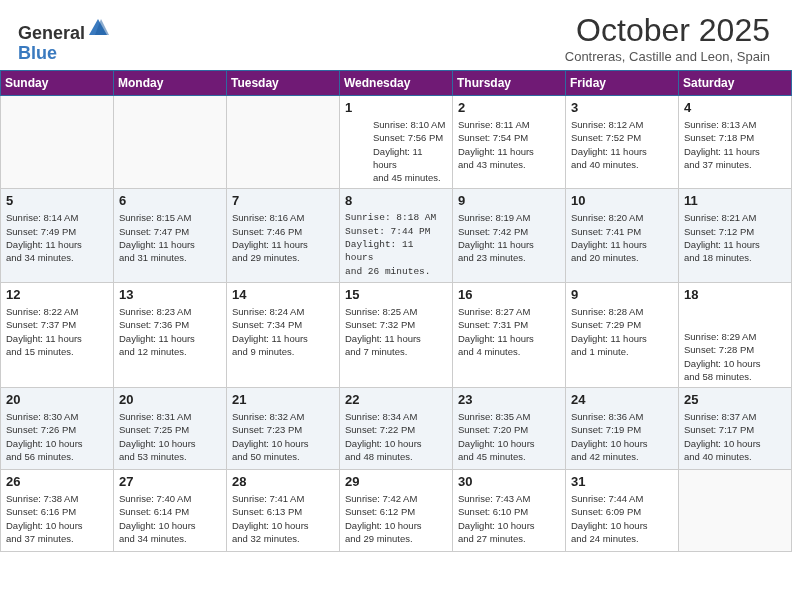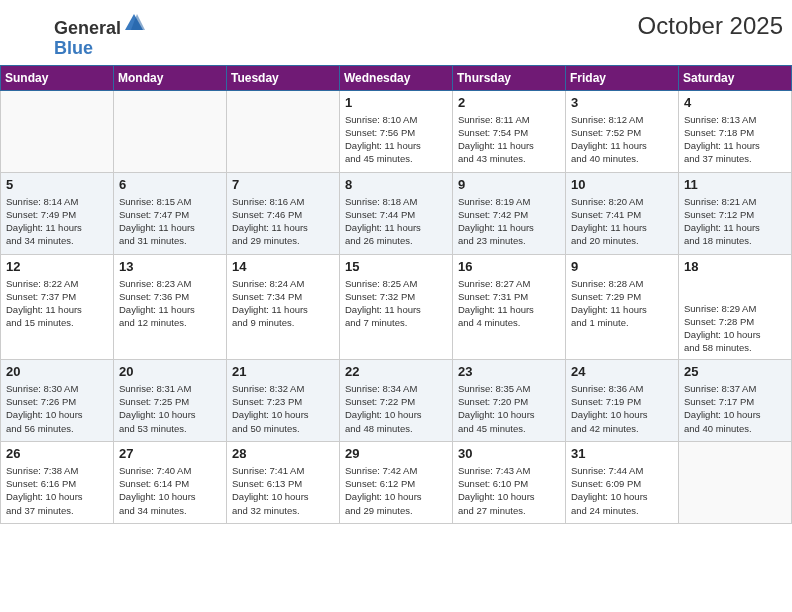--- a/index.html
+++ b/index.html
@@ -6,23 +6,22 @@
     body {
       font-family: Arial, sans-serif;
       background: #fff;
       width: 792px;
       height: 612px;
       overflow: hidden;
     }
     .header {
       display: flex;
       justify-content: space-between;
-      align-items: flex-start;
-      padding: 12px 9px 6px 18px;
-      margin-left: 36px;
+      align-items: flex-end;
+      padding: 12px 22px 6px 18px;
     }
     .logo {
       display: flex;
       align-items: center;
     }
     .logo-text {
       font-size: 18px;
       font-weight: bold;
       line-height: 1.1;
     }
@@ -30,21 +29,21 @@
     .logo-blue { color: #3a7abf; }
     .logo-icon {
       width: 22px;
       height: 22px;
       margin-left: 2px;
     }
     .title-block {
       text-align: right;
     }
     .month-title {
-      font-size: 24px;
+      font-size: 32px;
       color: #333;
       font-weight: normal;
     }
     .location {
       font-size: 13px;
       color: #555;
     }
     .calendar {
       width: 100%;
       border-collapse: collapse;
@@ -98,20 +97,21 @@
             <polygon points="14,2 22,18 8,18" fill="#1a5a9f" opacity="0.5"></polygon>
           </svg>
       </div>
       <div class="logo-text">
         <span class="logo-blue">Blue</span>
       </div>
     </div>
   </div>
   <div class="title-block">
     <div class="month-title">October 2025</div>
+    <div class="location">Contreras, Castille and Leon, Spain</div>
   </div>
 </div>
 
 <table class="calendar">
   <thead>
     <tr>
     <th>Sunday</th>
         <th>Monday</th>
         <th>Tuesday</th>
         <th>Wednesday</th>
@@ -120,21 +120,21 @@
         <th>Saturday</th>
       </tr>
   </thead>
   <tbody id="calendar-body">
   <tr>
         <td class="empty"></td>
         <td class="empty"></td>
         <td class="empty"></td>
         <td>
           <div class="day-number">1</div>
-          <div class="day-info" style="white-space: pre-line;">Sunrise: 8:10 AM
+          <div class="day-info" style="white-space: pre-line; margin-left: 28px;">Sunrise: 8:10 AM
 Sunset: 7:56 PM
 Daylight: 11 hours
 and 45 minutes.</div>
         </td>
         <td>
           <div class="day-number">2</div>
           <div class="day-info" style="white-space: pre-line;">Sunrise: 8:11 AM
 Sunset: 7:54 PM
 Daylight: 11 hours
 and 43 minutes.</div>
@@ -171,21 +171,21 @@
         </td>
         <td>
           <div class="day-number">7</div>
           <div class="day-info" style="white-space: pre-line;">Sunrise: 8:16 AM
 Sunset: 7:46 PM
 Daylight: 11 hours
 and 29 minutes.</div>
         </td>
         <td>
           <div class="day-number">8</div>
-          <div class="day-info" style="white-space: pre-line;">Sunrise: 8:18 AM
+          <div class="day-info" style="white-space: pre-line; font-family: Liberation Mono, monospace;">Sunrise: 8:18 AM
 Sunset: 7:44 PM
 Daylight: 11 hours
 and 26 minutes.</div>
         </td>
         <td>
           <div class="day-number">9</div>
           <div class="day-info" style="white-space: pre-line;">Sunrise: 8:19 AM
 Sunset: 7:42 PM
 Daylight: 11 hours
 and 23 minutes.</div>

